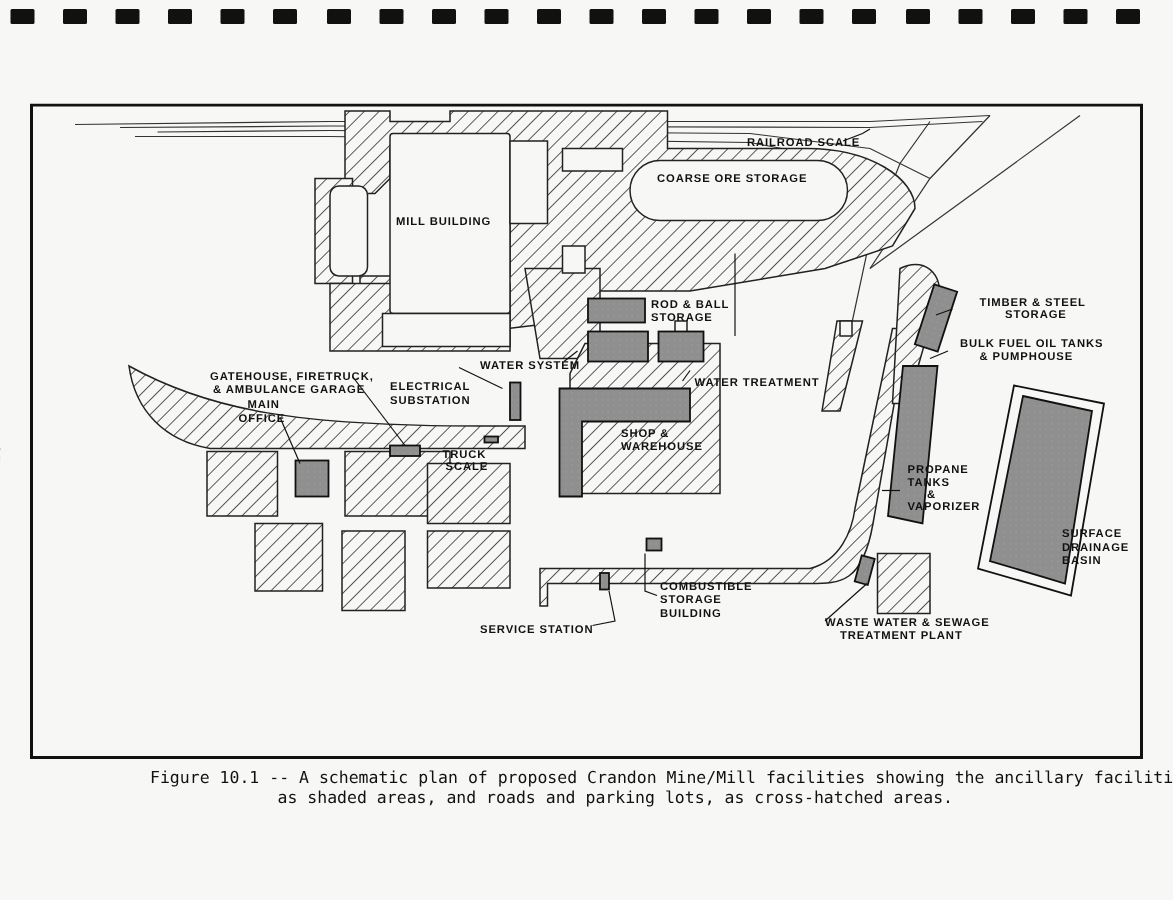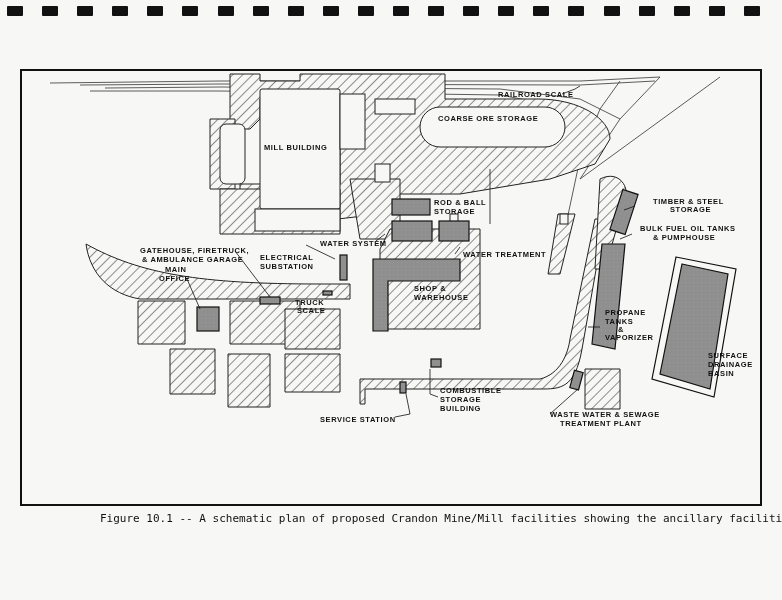--- a/index.html
+++ b/index.html
@@ -174,13 +174,14 @@
   <text x="420" y="333">STORAGE</text>
   <text x="420" y="342">BUILDING</text>
   <text x="300" y="353">SERVICE STATION</text>
   <text x="530" y="348">WASTE WATER &amp; SEWAGE</text>
   <text x="540" y="357">TREATMENT PLANT</text>
 </svg>
 </div>
 
 <div class="caption">
   <div>Figure 10.1 -- A schematic plan of proposed Crandon Mine/Mill facilities showing the ancillary facilities</div>
+  <div style="padding-left:85px">as shaded areas, and roads and parking lots, as cross-hatched areas.</div>
 </div>
 
 </body></html>

